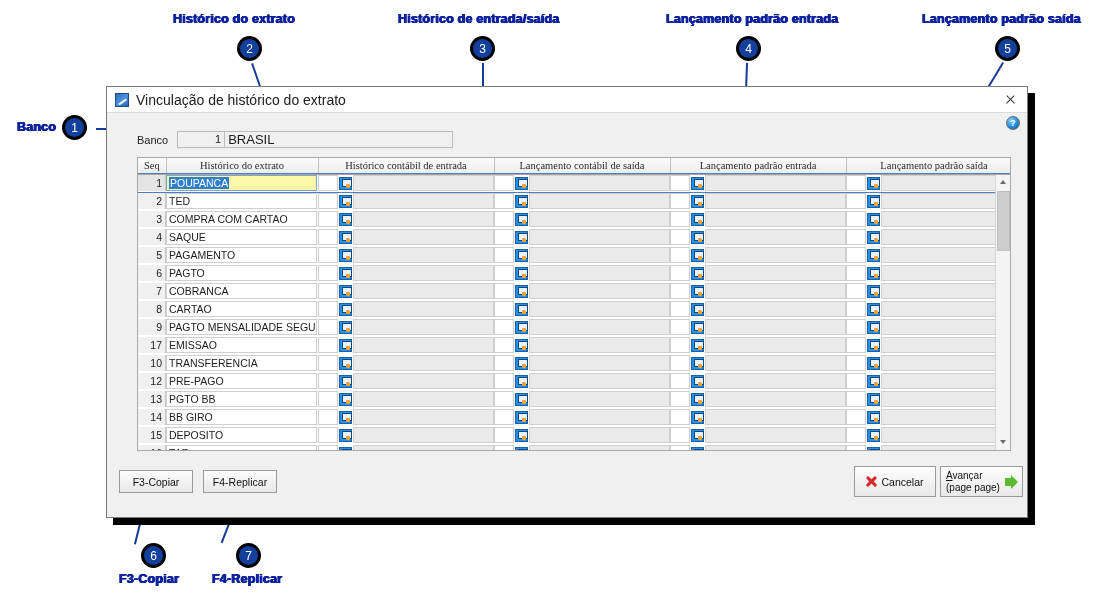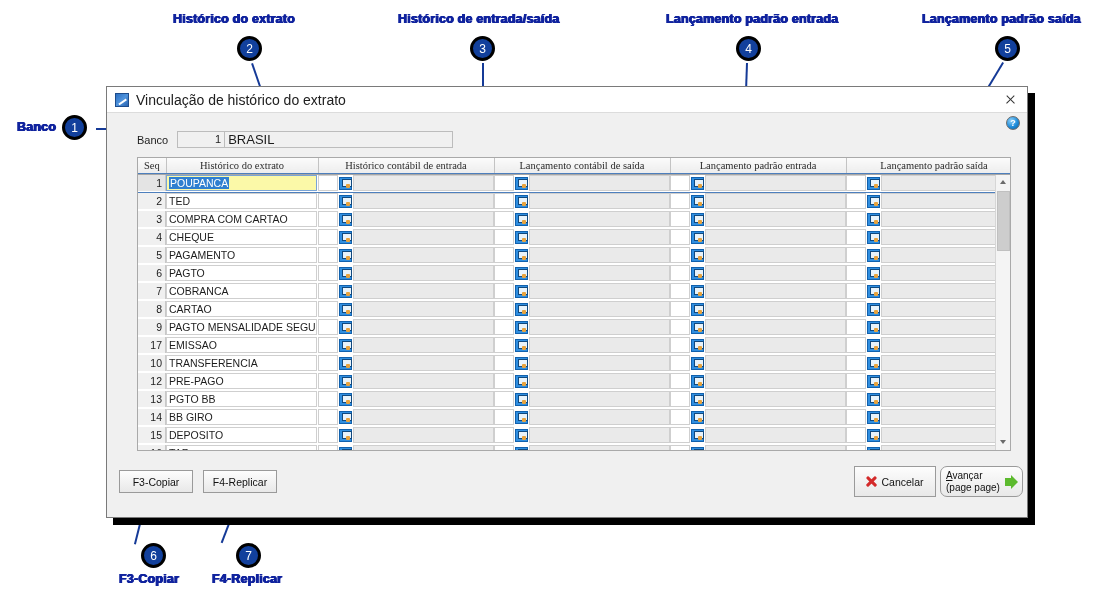--- a/index.html
+++ b/index.html
@@ -207,21 +207,21 @@
     display: inline-flex; align-items: center; justify-content: center;
     cursor: default;
   }
   #btn-f3 { position:absolute; left: 12px;  top: 10px; width: 74px; height: 23px; }
   #btn-f4 { position:absolute; left: 96px;  top: 10px; width: 74px; height: 23px; }
   #btn-cancel {
     position:absolute; right: 91px; top: 6px; width: 82px; height: 31px; gap: 4px;
   }
   #btn-next {
     position:absolute; right: 4px; top: 6px; width: 83px; height: 31px;
-    justify-content: flex-start; padding-left: 5px; gap: 3px; line-height: 1.15; border-radius: 7px;
+    justify-content: flex-start; padding-left: 5px; gap: 3px; line-height: 1.15;
   }
   .x-ico { position: relative; width: 11px; height: 11px; flex: none; }
   .x-ico::before, .x-ico::after {
     content:''; position:absolute; left:-1px; top:4px; width:13px; height:3.2px;
     background:#d42a2a; border-radius:1px;
   }
   .x-ico::before { transform: rotate(45deg); }
   .x-ico::after  { transform: rotate(-45deg); }
   .next-txt { font-size: 10px; text-align: left; }
   .next-txt u { text-decoration: underline; }
@@ -404,21 +404,21 @@
                     <div class="lk-btn"></div>
                     <div class="lk-field"></div>
                   </div>
                 </td>
               </tr>
               <tr class="row">
                 <td>
                   <div class="seq-cell">4</div>
                 </td>
                 <td>
-                  <div class="txt-cell">CHEQUE</div>
+                  <div class="txt-cell">SAQUE</div>
                 </td>
                 <td>
                   <div class="lookup-cell">
                     <div class="lk-gap"></div>
                     <div class="lk-btn"></div>
                     <div class="lk-field"></div>
                   </div>
                 </td>
                 <td>
                   <div class="lookup-cell">

